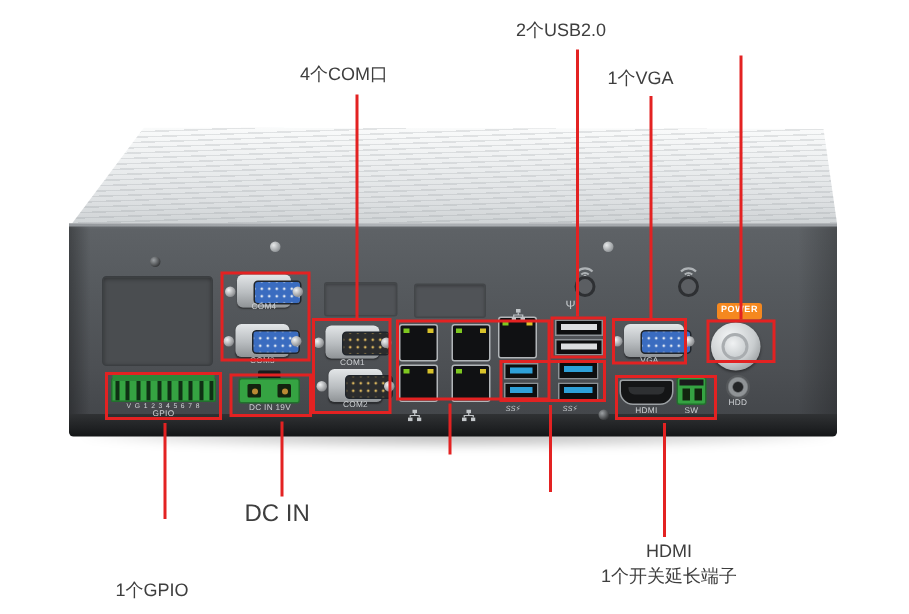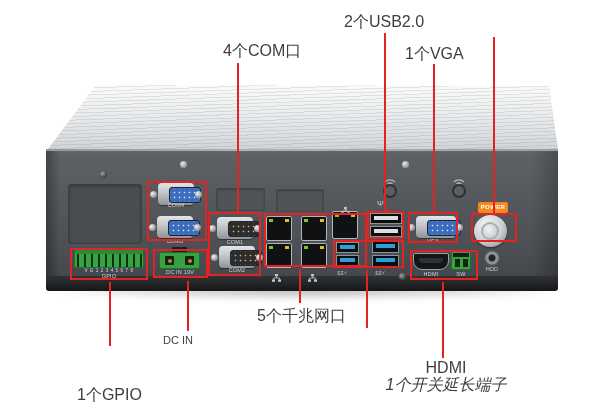--- a/index.html
+++ b/index.html
@@ -87,22 +87,22 @@
     background:#5b5e62;box-sizing:border-box;}
 
   
   .plabel{position:absolute;font-size:5.5px;color:#ced1d4;text-align:center;letter-spacing:.2px;line-height:1;}
   .pins{font-size:4.5px;letter-spacing:.6px;color:#d6d9db;}
   .iconTxt{position:absolute;color:#c2c6c9;line-height:1;text-align:center;}
 
   
   .rbox{position:absolute;border:2px solid var(--red);box-sizing:border-box;}
   .rline{position:absolute;width:2px;background:var(--red);}
-  .clabel{position:absolute;font-size:16px;color:#3e3e3e;white-space:nowrap;}
-  .clabel.small{font-size:11px;}
+  .clabel{position:absolute;font-size:12px;color:#3e3e3e;white-space:nowrap;}
+  .clabel.small{font-size:16px;}
   .hdmi-lbl{text-align:center;width:124px;line-height:17px;}
 </style>
 </head>
 <body>
 
 <div class="stage">
 
   <div class="abs shadow"></div>
   <div class="abs top-face"></div>
   <div class="abs front-face"></div>
@@ -273,24 +273,23 @@
   <div class="rline" style="left:237px;top:63px;height:149px;"></div>
   <div class="rline" style="left:384px;top:33px;height:178px;"></div>
   <div class="rline" style="left:433px;top:64px;height:148px;"></div>
   <div class="rline" style="left:493px;top:37px;height:176px;"></div>
   <div class="rline" style="left:109px;top:282px;height:64px;"></div>
   <div class="rline" style="left:187px;top:281px;height:50px;"></div>
   <div class="rline" style="left:299px;top:269px;height:34px;"></div>
   <div class="rline" style="left:366px;top:270px;height:58px;"></div>
   <div class="rline" style="left:442px;top:282px;height:76px;"></div>
 
-  <div class="clabel" style="left:200px;top:41px;margin-left:23px;">4个COM口</div>
+  <div class="clabel" style="left:200px;top:41px;">4个COM口</div>
   <div class="clabel" style="left:344px;top:12px;">2个USB2.0</div>
   <div class="clabel" style="left:405px;top:44px;">1个VGA</div>
   <div class="clabel" style="left:77px;top:349px;margin-top:36px;">1个GPIO</div>
   <div class="clabel small" style="left:163px;top:334px;">DC IN</div>
-  <div class="clabel" style="left:257px;top:306px;">5个千兆网口</div>
   <div class="clabel hdmi-lbl" style="left:384px;top:359px;">
     <span style="display:block;">HDMI</span>
-    <span style="display:block;font-style:italic;">1个开关延长端子</span>
+    <span style="display:block;">1个开关延长端子</span>
   </div>
 
 </div>
 
 </body></html>

